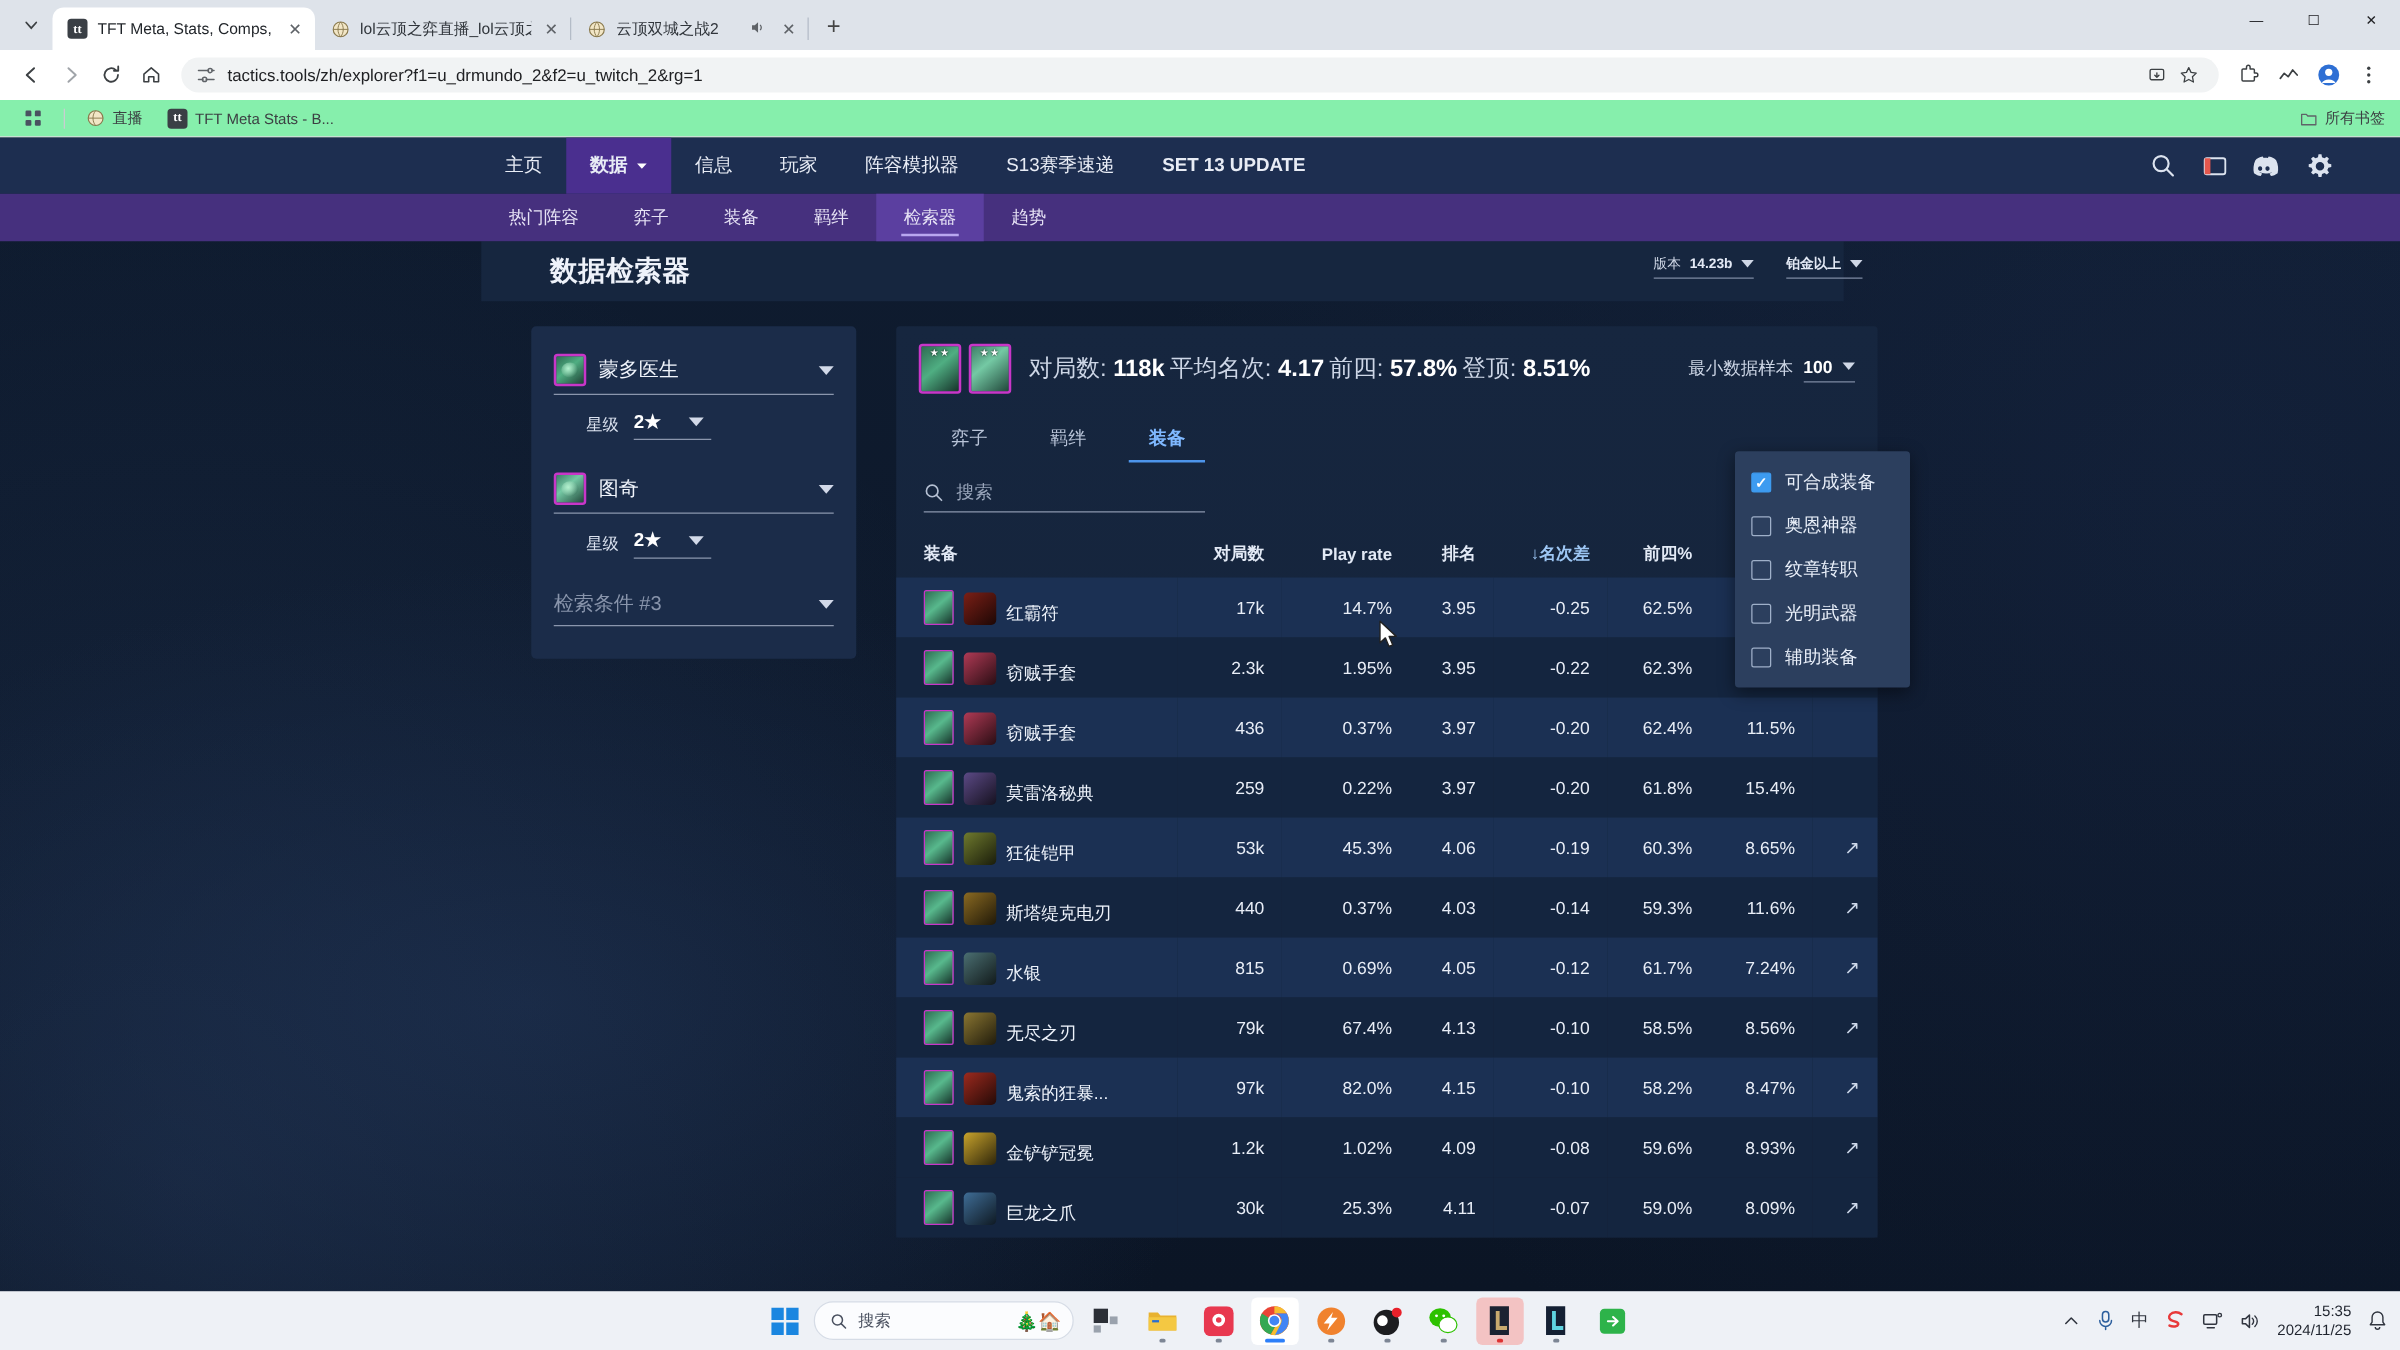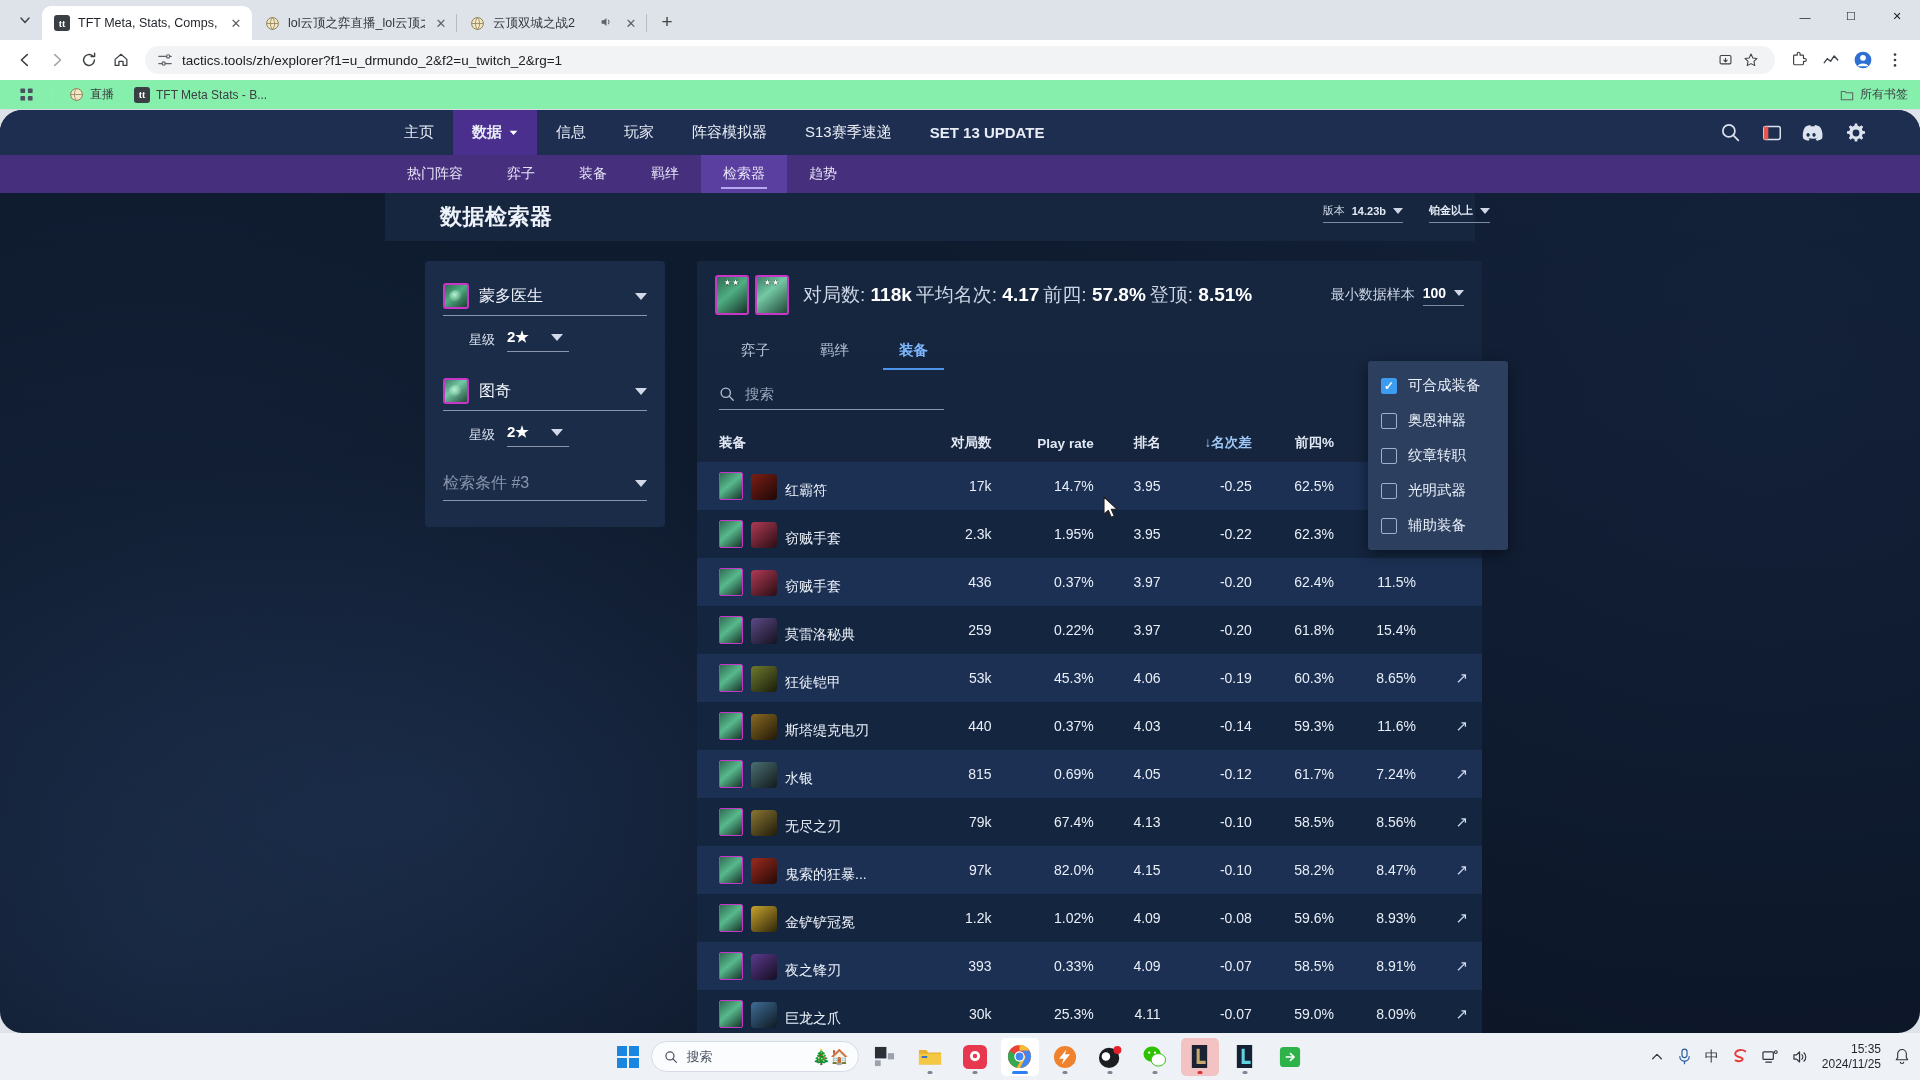--- a/index.html
+++ b/index.html
@@ -46,21 +46,20 @@
   .bookmarks { height: 30px; background: #86efac; display: flex; align-items: center; padding: 0 12px; gap: 6px; font-size: 12px; color: #3c4043; border-bottom: 1px solid #dadce0;}
   .bm { display: flex; align-items: center; gap: 6px; padding: 3px 7px; border-radius: 4px; white-space:nowrap; }
   .bm-sep { width: 1px; height: 16px; background: #c9cdd1; margin: 0 4px; }
   .bm-right { margin-left: auto; display:flex; align-items:center; gap:6px; }
 
   
   .page { flex: 1; position: relative; overflow: hidden;
           background:
             radial-gradient(ellipse 900px 500px at 22% 75%, #15243d 0%, rgba(10,18,32,0) 70%),
             linear-gradient(180deg, #0f1c30 0%, #0b1525 100%);
-          border-radius: 22px;
   }
   .page-bgart {
     position:absolute; inset:0;
     background:
       radial-gradient(circle at 8% 90%, rgba(60,90,140,.22), transparent 40%),
       radial-gradient(circle at 92% 30%, rgba(40,60,110,.18), transparent 45%);
   }
 
   .navbar { height: 45px; background: #1d2e50; display: flex; align-items: stretch; position:relative; z-index:5;}
   .nav-inner { display: flex; align-items: stretch; margin-left: 385px; }
@@ -82,21 +81,21 @@
 
   .version-bar { position: absolute; right: 430px; top: 10px; display: flex; gap: 26px; align-items: flex-end; }
   .vsel { display: flex; align-items: center; gap: 7px; color: #e3e9f5; font-size: 11px; border-bottom: 1px solid #7e8aa3; padding-bottom: 4px; cursor:pointer;}
   .vsel .lbl { color: #cfd7e6; }
   .vsel .val { font-weight: 700; }
   .caret { width:0;height:0;border-left:5px solid transparent;border-right:5px solid transparent;border-top:6px solid #cfd7e6; }
 
   .main-row { display: flex; gap: 32px; padding-left: 425px; margin-top: 20px; }
 
   
-  .filter-card { width: 240px; background: #1b2c49; border-radius: 4px; padding: 22px 18px 26px 18px; align-self: flex-start; }
+  .filter-card { width: 260px; background: #1b2c49; border-radius: 4px; padding: 22px 18px 26px 18px; align-self: flex-start; }
   .fc-row { display: flex; align-items: center; gap: 10px; border-bottom: 1px solid #8b96ad; padding-bottom: 6px; margin-bottom: 4px; cursor:pointer;}
   .champ-icon { width: 26px; height: 26px; border: 2px solid #c836c8; border-radius: 3px; flex:none;
      background: linear-gradient(140deg,#2e6b52 0%,#4fae82 45%,#1e3f34 100%); position:relative; overflow:hidden;}
   .champ-icon.tw { background: linear-gradient(140deg,#3d7d66 0%,#74c9a4 40%,#21473a 100%); }
   .champ-icon::after { content:""; position:absolute; left:4px; top:5px; width:14px; height:12px; border-radius:50%;
      background: radial-gradient(circle at 40% 40%, #b4f1cf, rgba(40,90,70,.1) 70%); }
   .fc-name { color: #f0f4fb; font-size: 16px; flex: 1; }
   .fc-caret { width:0;height:0;border-left:6px solid transparent;border-right:6px solid transparent;border-top:7px solid #d2d9e8; }
   .star-row { display: flex; align-items: center; gap: 12px; margin: 12px 0 26px 26px; }
   .star-lbl { color: #dbe2ef; font-size: 13px; }
@@ -680,36 +679,20 @@
                     </span>
                   </td>
                   <td>1.2k</td>
                   <td>1.02%</td>
                   <td>4.09</td>
                   <td>-0.08</td>
                   <td>59.6%</td>
                   <td>8.93%</td>
                   <td><span class="expand">↗</span></td>
                 </tr>
-                <tr class="r-odd">
-                  <td class="left">
-                    <span class="item-cell">
-                      <span class="mini-champ"></span>
-                      <span class="item-icon" style="background:linear-gradient(140deg,#5b3a8e 0%, #000 130%);"></span>
-                      <span class="item-name">夜之锋刃</span>
-                    </span>
-                  </td>
-                  <td>393</td>
-                  <td>0.33%</td>
-                  <td>4.09</td>
-                  <td>-0.07</td>
-                  <td>58.5%</td>
-                  <td>8.91%</td>
-                  <td><span class="expand">↗</span></td>
-                </tr>
                 <tr class="r-even">
                   <td class="left">
                     <span class="item-cell">
                       <span class="mini-champ"></span>
                       <span class="item-icon" style="background:linear-gradient(140deg,#3f6d96 0%, #000 130%);"></span>
                       <span class="item-name">巨龙之爪</span>
                     </span>
                   </td>
                   <td>30k</td>
                   <td>25.3%</td>

